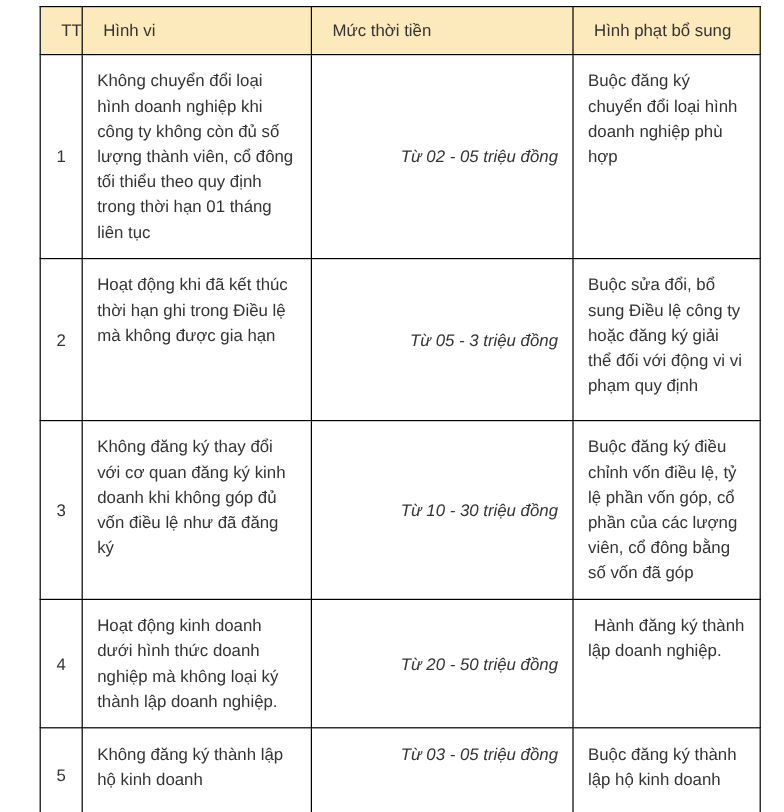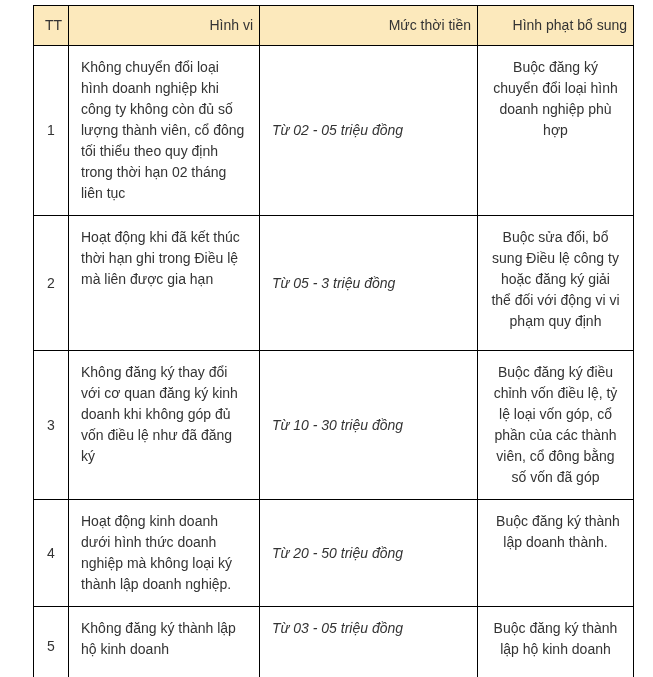--- a/index.html
+++ b/index.html
@@ -30,42 +30,42 @@
   .penalty-table td {
     border: 1px solid var(--border);
     font-size: 14px;
     line-height: 21px;
     color: var(--text);
   }
   .penalty-table thead th {
     background: var(--header-bg);
     font-weight: normal;
     height: 40px;
-    text-align: right;
+    text-align: left;
     vertical-align: middle;
-    padding: 4px 6px;
+    padding: 4px 17px;
   }
   .penalty-table td {
     padding: 11px 12px;
   }
   td.col-tt {
     text-align: center;
     vertical-align: middle;
   }
   td.col-behavior {
     text-align: left;
     vertical-align: top;
   }
   td.col-fine {
-    text-align: left;
+    text-align: right;
     vertical-align: middle;
     font-style: italic;
   }
   td.col-penalty {
-    text-align: center;
+    text-align: left;
     vertical-align: top;
   }
   tr.r1 { height: 155px; }
   tr.r2 { height: 135px; }
   tr.r3 { height: 145px; }
   tr.r4 { height: 105px; }
   tr.r5 { height: 80px; }
   
   tr.r4 td.col-penalty { text-indent: 5px; }
   
@@ -85,41 +85,41 @@
     <tr>
       <th>TT</th>
       <th>Hình vi</th>
       <th>Mức thời tiền</th>
       <th>Hình phạt bổ sung</th>
     </tr>
   </thead>
   <tbody>
     <tr class="r1">
       <td class="col-tt">1</td>
-      <td class="col-behavior">Không chuyển đổi loại hình doanh nghiệp khi công ty không còn đủ số lượng thành viên, cổ đông tối thiểu theo quy định trong thời hạn 02 tháng liên tục</td>
+      <td class="col-behavior">Không chuyển đổi loại hình doanh nghiệp khi công ty không còn đủ số lượng thành viên, cổ đông tối thiểu theo quy định trong thời hạn 01 tháng liên tục</td>
       <td class="col-fine">Từ 02 - 05 triệu đồng</td>
       <td class="col-penalty">Buộc đăng ký chuyển đổi loại hình doanh nghiệp phù hợp</td>
     </tr>
     <tr class="r2">
       <td class="col-tt">2</td>
-      <td class="col-behavior">Hoạt động khi đã kết thúc thời hạn ghi trong Điều lệ mà liên được gia hạn</td>
+      <td class="col-behavior">Hoạt động khi đã kết thúc thời hạn ghi trong Điều lệ mà không được gia hạn</td>
       <td class="col-fine">Từ 05 - 3 triệu đồng</td>
       <td class="col-penalty">Buộc sửa đổi, bổ sung Điều lệ công ty hoặc đăng ký giải thể đối với động vi vi phạm quy định</td>
     </tr>
     <tr class="r3">
       <td class="col-tt">3</td>
       <td class="col-behavior">Không đăng ký thay đổi với cơ quan đăng ký kinh doanh khi không góp đủ vốn điều lệ như đã đăng ký</td>
       <td class="col-fine">Từ 10 - 30 triệu đồng</td>
-      <td class="col-penalty">Buộc đăng ký điều chỉnh vốn điều lệ, tỷ lệ loại vốn góp, cổ phần của các thành viên, cổ đông bằng số vốn đã góp</td>
+      <td class="col-penalty">Buộc đăng ký điều chỉnh vốn điều lệ, tỷ lệ phần vốn góp, cổ phần của các lượng viên, cổ đông bằng số vốn đã góp</td>
     </tr>
     <tr class="r4">
       <td class="col-tt">4</td>
       <td class="col-behavior">Hoạt động kinh doanh dưới hình thức doanh nghiệp mà không loại ký thành lập doanh nghiệp.</td>
       <td class="col-fine">Từ 20 - 50 triệu đồng</td>
-      <td class="col-penalty">Buộc đăng ký thành lập doanh thành.</td>
+      <td class="col-penalty">Hành đăng ký thành lập doanh nghiệp.</td>
     </tr>
     <tr class="r5">
       <td class="col-tt">5</td>
       <td class="col-behavior">Không đăng ký thành lập hộ kinh doanh</td>
       <td class="col-fine">Từ 03 - 05 triệu đồng</td>
       <td class="col-penalty">Buộc đăng ký thành lập hộ kinh doanh</td>
     </tr>
   </tbody>
 </table>
 

